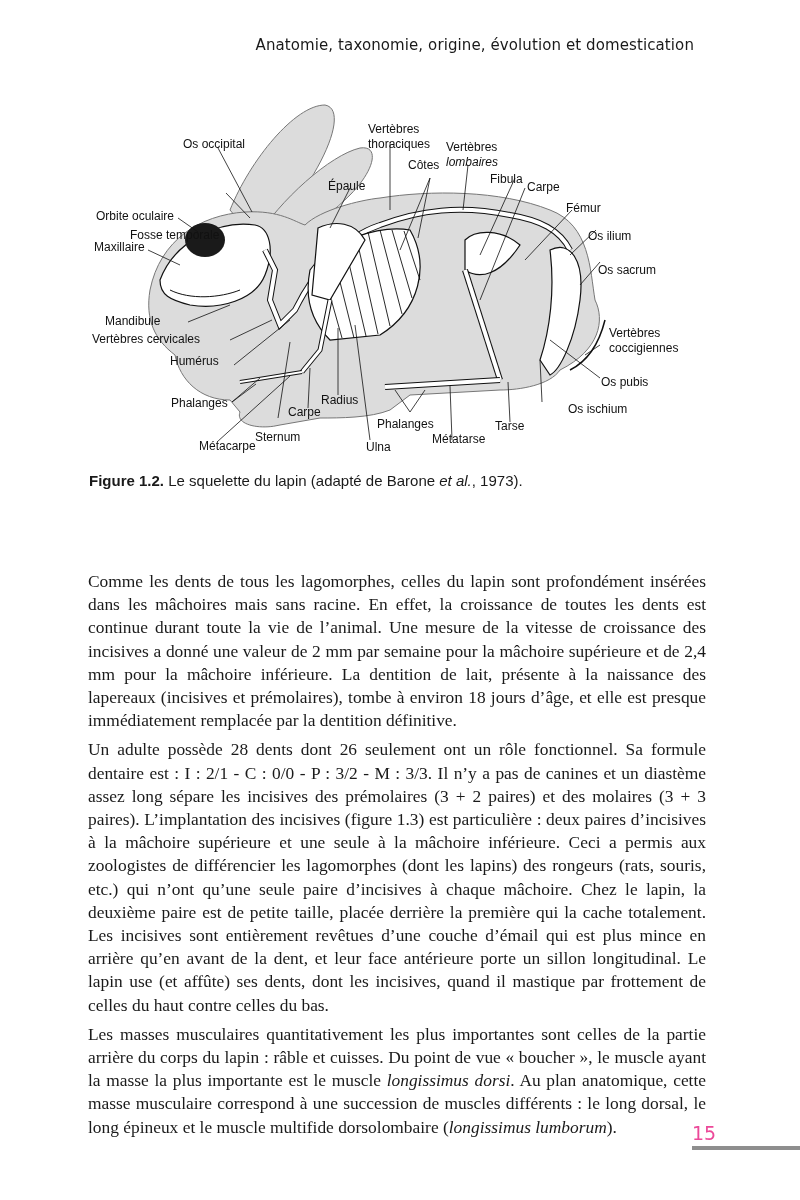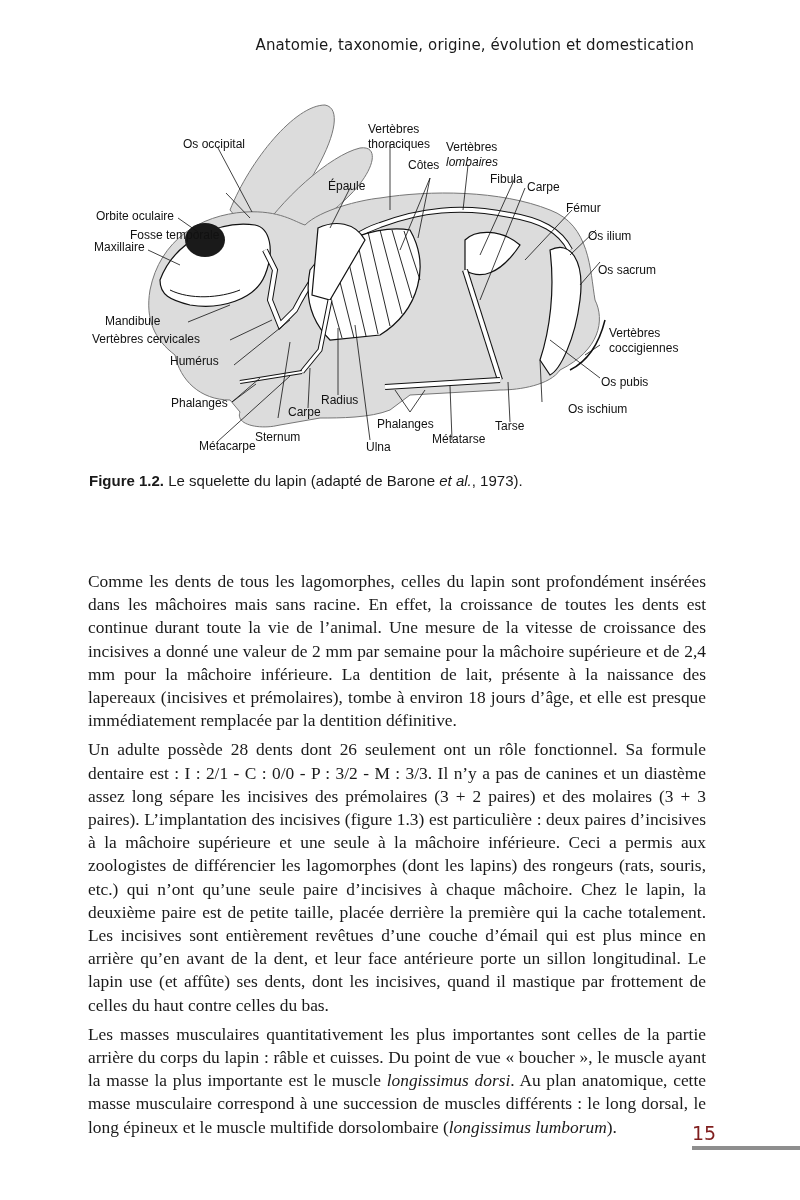--- a/index.html
+++ b/index.html
@@ -23,21 +23,21 @@
     }
     .caption b { font-weight: bold; }
     .body-text {
       position: absolute; left: 88px; top: 570px; width: 618px;
       font-family: "Liberation Serif", serif; font-size: 17.4px; line-height: 23.2px;
       color: #1a1a1a; text-align: justify; hyphens: manual;
     }
     .body-text p { margin: 0 0 6px 0; }
     .page-number {
       position: absolute; left: 692px; top: 1122px;
-      font-family: "DejaVu Sans", sans-serif; font-size: 19px; color: #7f1d1d;
+      font-family: "DejaVu Sans", sans-serif; font-size: 19px; color: #ec4899;
     }
     .page-rule {
       position: absolute; left: 692px; top: 1146px; width: 108px; height: 4px; background: #8e8e8e;
     }
   </style>
 </head>
 <body>
 
 <div class="running-head">Anatomie, taxonomie, origine, évolution et domestication</div>
 

